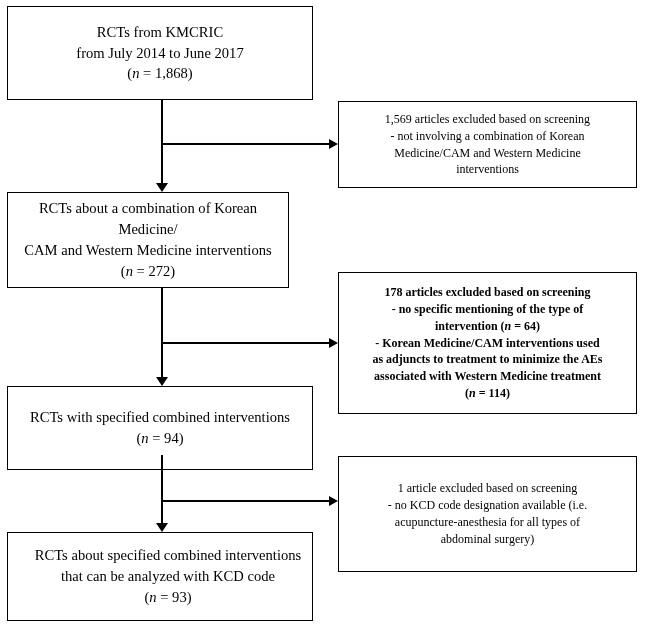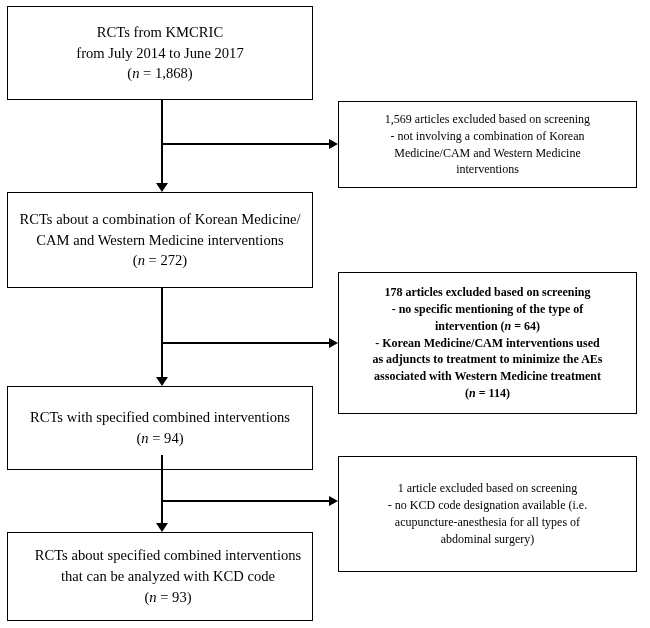--- a/index.html
+++ b/index.html
@@ -72,21 +72,21 @@
 </style>
 </head>
 <body>
 
 <div id="flowchart">
 
   <div class="node main" style="left:7px; top:6px; width:306px; height:94px;align-items:center;">
     <span class="txt">RCTs from KMCRIC<br>from July 2014 to June 2017<br>(<span class="ital">n</span> = 1,868)</span>
   </div>
 
-  <div class="node main" style="left:7px; top:192px; width:306px; height:96px;">
+  <div class="node main" style="left:7px; top:192px; width:282px; height:96px;">
     <span class="txt">RCTs about a combination of Korean Medicine/<br>CAM and Western Medicine interventions<br>(<span class="ital">n</span> = 272)</span>
   </div>
 
   <div class="node main" style="left:7px; top:386px; width:306px; height:84px;">
     <span class="txt">RCTs with specified combined interventions<br>(<span class="ital">n</span> = 94)</span>
   </div>
 
   <div class="node main" style="left:7px; top:532px; width:306px; height:89px;padding-left:16px;">
     <span class="txt">RCTs about specified combined interventions<br>that can be analyzed with KCD code<br>(<span class="ital">n</span> = 93)</span>
   </div>

